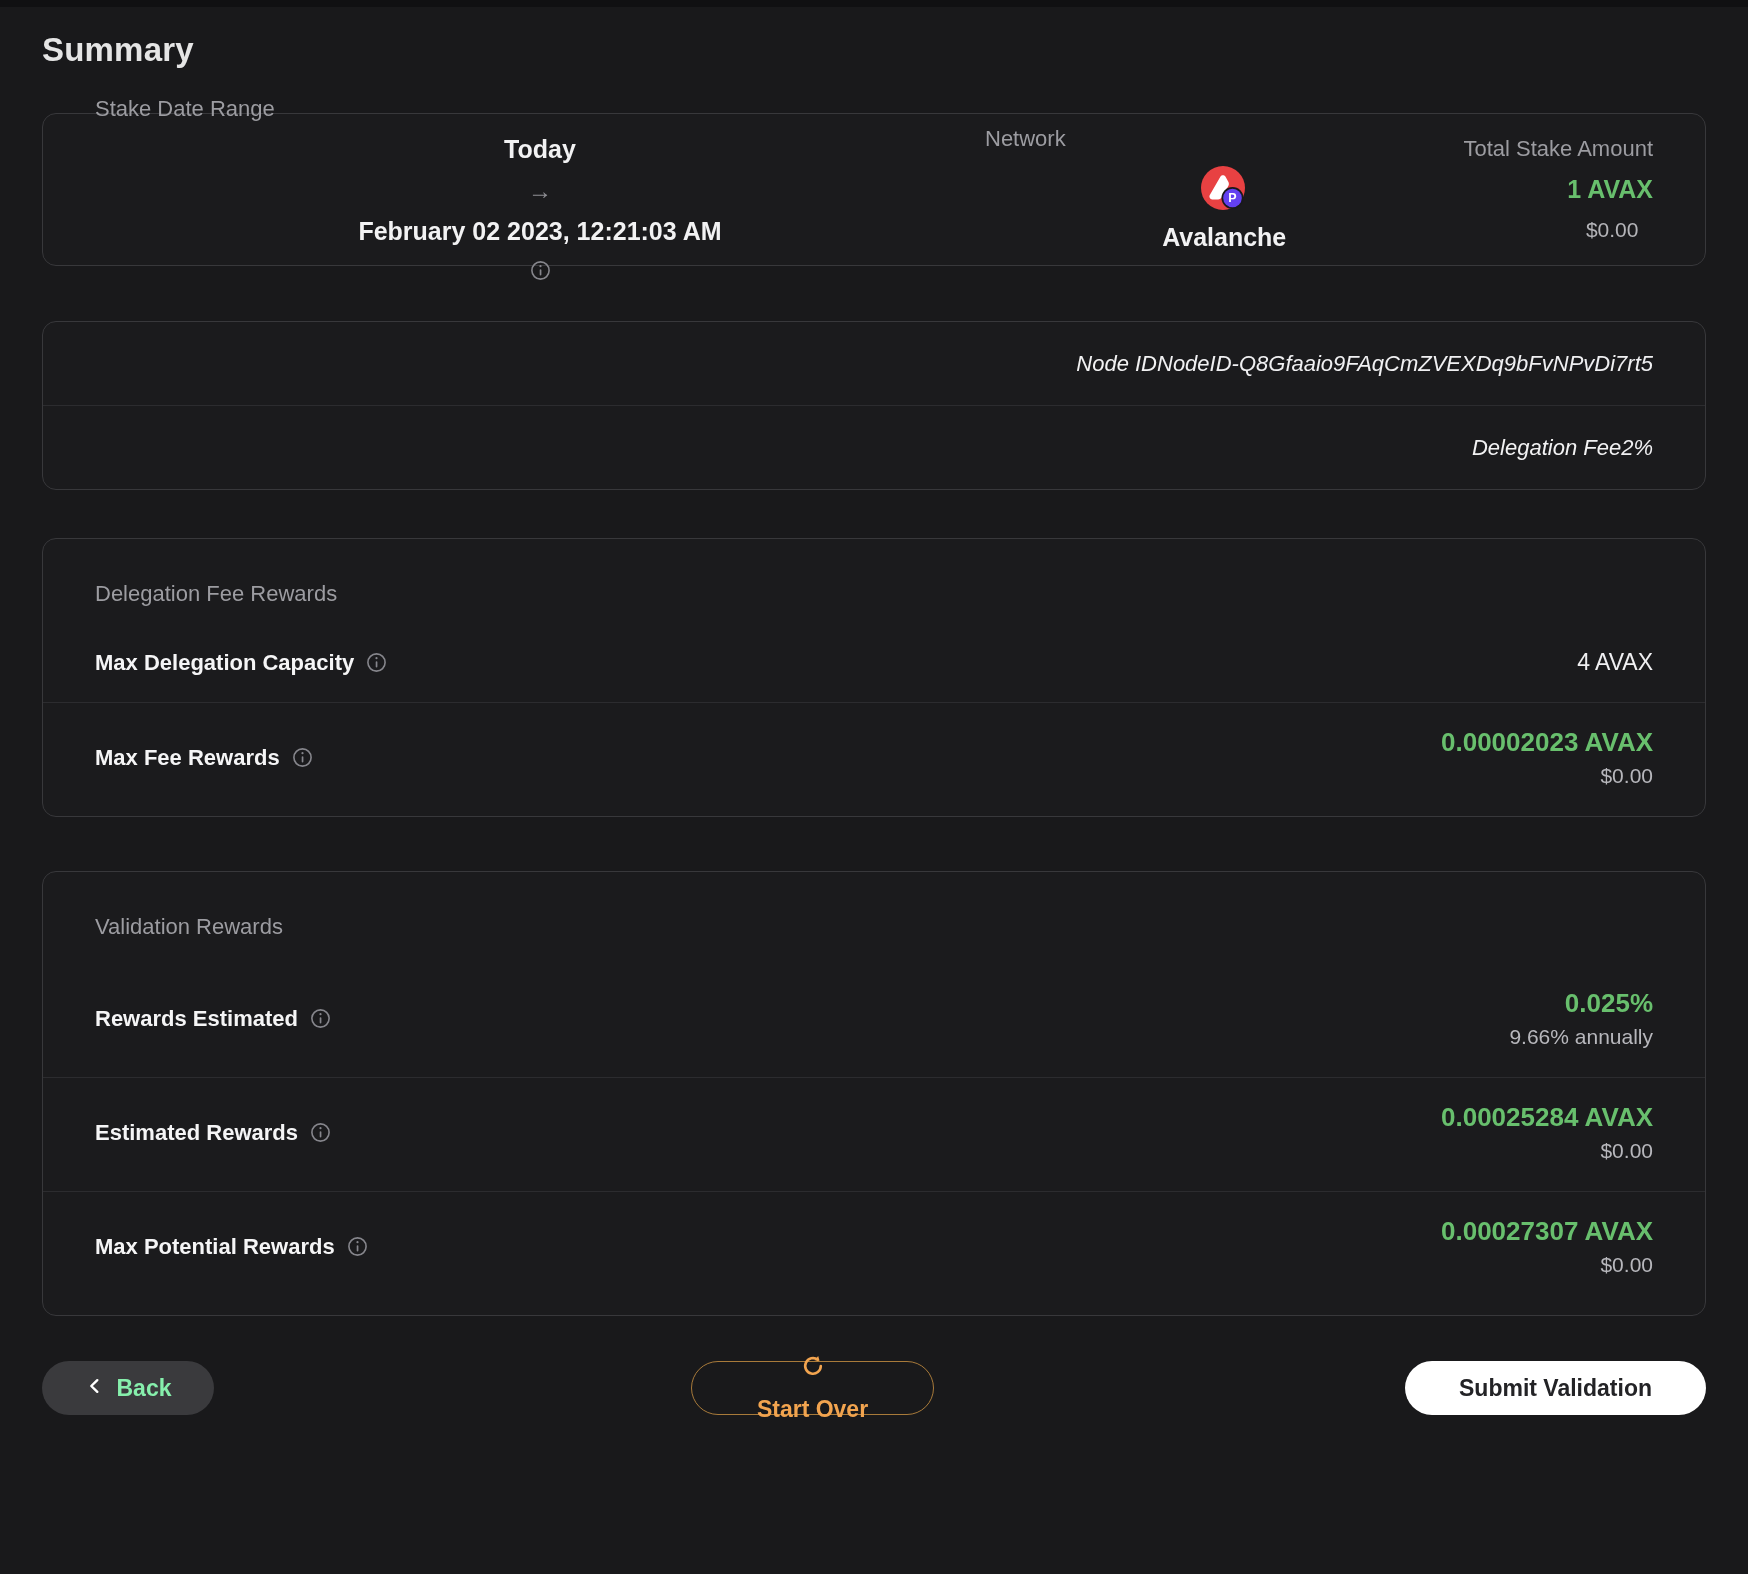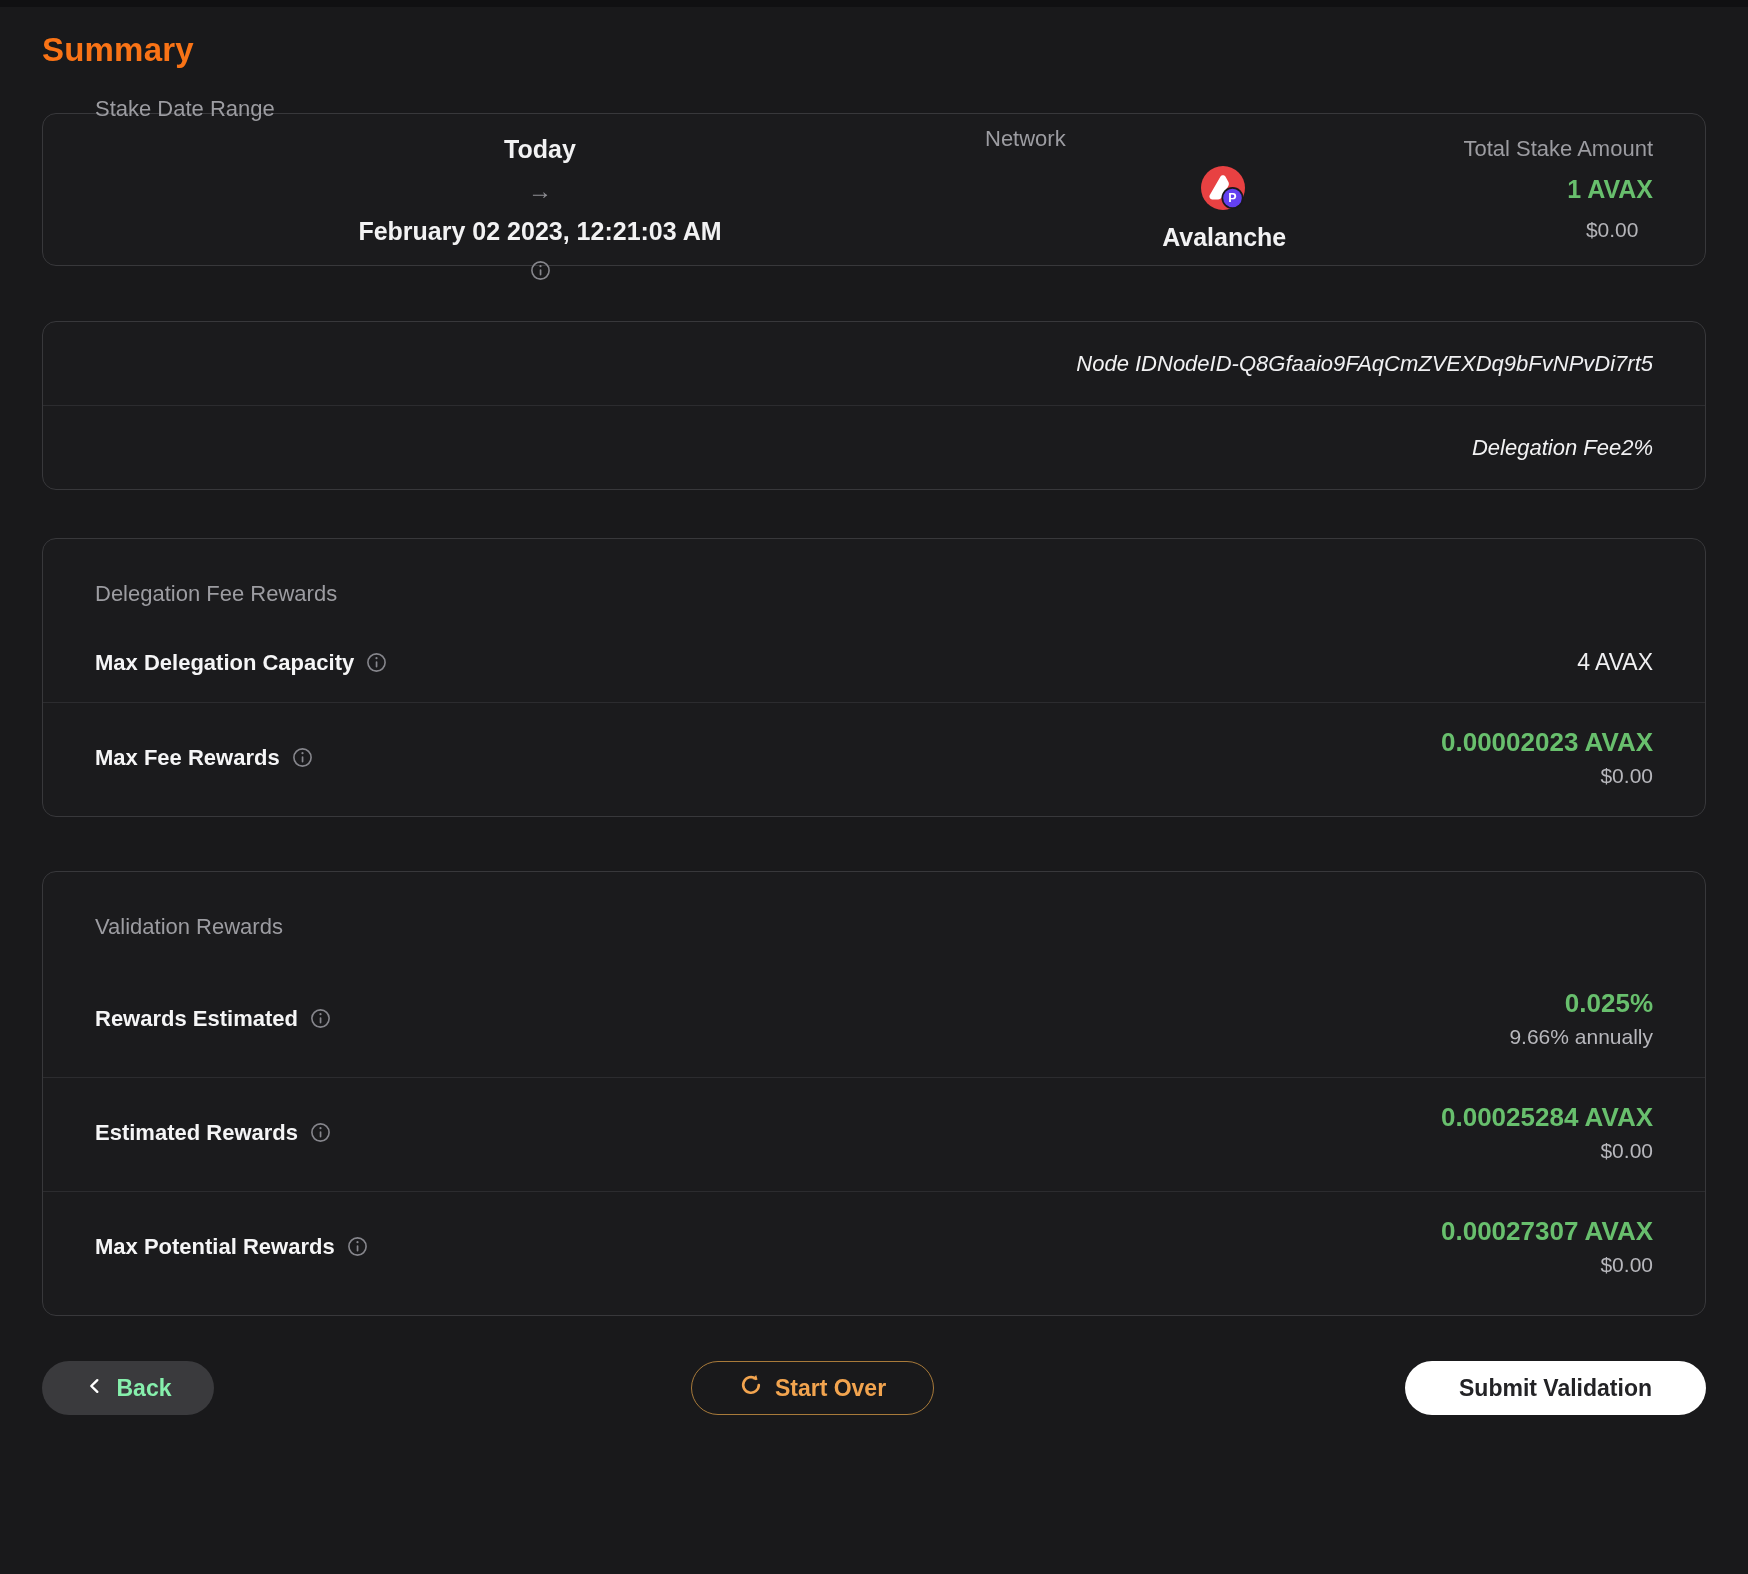--- a/index.html
+++ b/index.html
@@ -7,21 +7,21 @@
     width:1748px;height:1574px;
     background:#19191b;
     color:#f2f2f3;
     font-family:"Liberation Sans", sans-serif;
     -webkit-font-smoothing:antialiased;
   }
   .top-edge{height:7px;background:#101012;}
   .wrap{padding:0 42px;box-sizing:border-box;}
   h1.page-title{
     margin:24px 0 0;
-    font-size:33px;font-weight:700;letter-spacing:.2px;color:#f97316;
+    font-size:33px;font-weight:700;letter-spacing:.2px;color:#e5e5e5;
   }
   .card{
     border:1px solid #38383b;
     border-radius:14px;
     background:#1b1b1d;
     box-sizing:border-box;
   }
   
   .overview{
     margin-top:44px;height:153px;
@@ -71,21 +71,21 @@
   
   .footer{position:relative;height:54px;margin-top:45px;}
   .btn{
     position:absolute;top:0;height:54px;border-radius:27px;
     display:inline-flex;align-items:center;justify-content:center;gap:12px;
     font-family:"Liberation Sans", sans-serif;
     font-size:23px;font-weight:600;box-sizing:border-box;cursor:pointer;border:none;
     padding:0;
   }
   .btn.back{left:0;width:172px;background:#3a3a3d;color:#86efac;}
-  .btn.start{left:649px;width:243px;background:transparent;border:1.5px solid #a87a3a;color:#f2a44f;}
+  .btn.start{left:649px;width:243px;background:transparent;border:1.5px solid #a87a3a;color:#f2a44f;flex-direction:column;}
   .btn.submit{right:0;width:301px;background:#ffffff;color:#232326;font-weight:700;}
 </style>
 </head>
 <body>
 
 <div class="top-edge"></div>
 
 <div class="wrap">
 
   <h1 class="page-title">Summary</h1>

